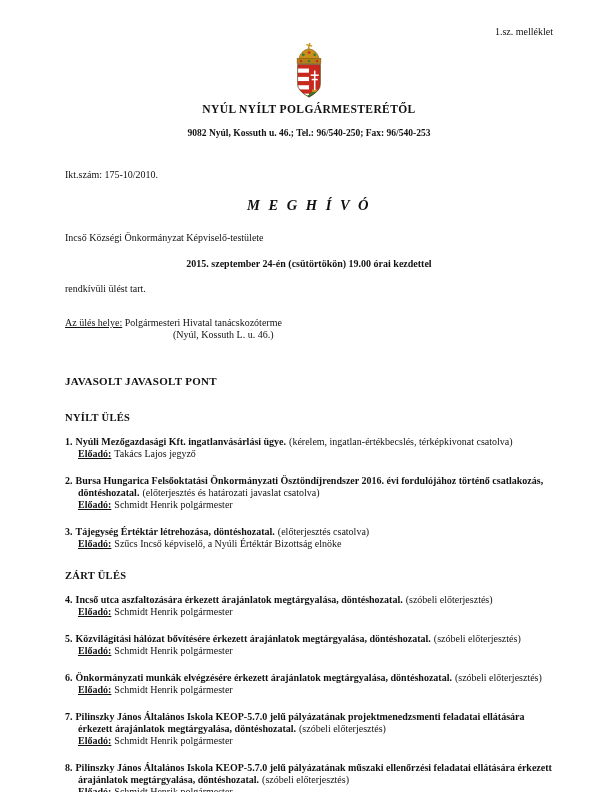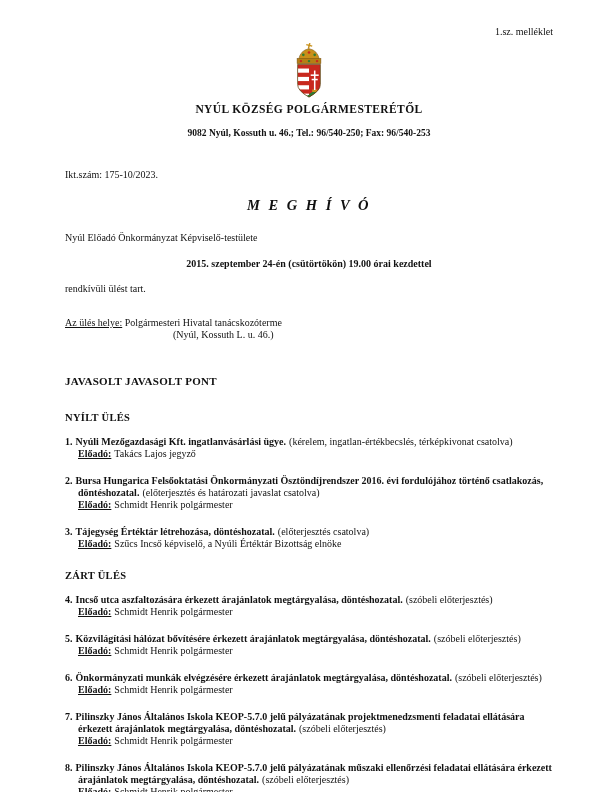--- a/index.html
+++ b/index.html
@@ -129,28 +129,28 @@
         <rect x="23.3" y="49.5" width="5.4" height="2.6" fill="#c8901a"></rect>
 
         <rect x="25.2" y="29.5" width="1.6" height="20.5" fill="#ffffff"></rect>
         <rect x="21.8" y="33.6" width="8.4" height="1.6" fill="#ffffff"></rect>
         <rect x="22.8" y="38.2" width="6.4" height="1.6" fill="#ffffff"></rect>
       </g>
       <path d="M8 23 H32 V44 Q32 51 20 57.5 Q8 51 8 44 Z" fill="none" stroke="#5a3c0a" stroke-width="0.8"></path>
     </svg>
   </div>
 
-  <div class="org-name">NYÚL KÖZSÉG POLGÁRMESTERÉTŐL</div>
+  <div class="org-name">NYÚL NYÍLT POLGÁRMESTERÉTŐL</div>
   <div class="org-address">9082 Nyúl, Kossuth u. 46.; Tel.: 96/540-250; Fax: 96/540-253</div>
 
-  <div class="ref-number">Ikt.szám: 175-10/2023.</div>
+  <div class="ref-number">Ikt.szám: 175-10/2010.</div>
 
   <div class="doc-title">M E G H Í V Ó</div>
 
-  <div class="intro-line1">Nyúl Előadó Önkormányzat Képviselő-testülete</div>
+  <div class="intro-line1">Incső Községi Önkormányzat Képviselő-testülete</div>
   <div class="datetime-line">2015. szeptember 24-én (csütörtökön) 19.00 órai kezdettel</div>
   <div class="intro-line2">rendkívüli ülést tart.</div>
 
   <div class="location-line">
     <span class="underline">Az ülés helye:</span>
     <span>Polgármesteri Hivatal tanácskozóterme</span>
   </div>
   <div class="location-addr">(Nyúl, Kossuth L. u. 46.)</div>
 
   <div class="agenda-heading">JAVASOLT JAVASOLT PONT</div>

